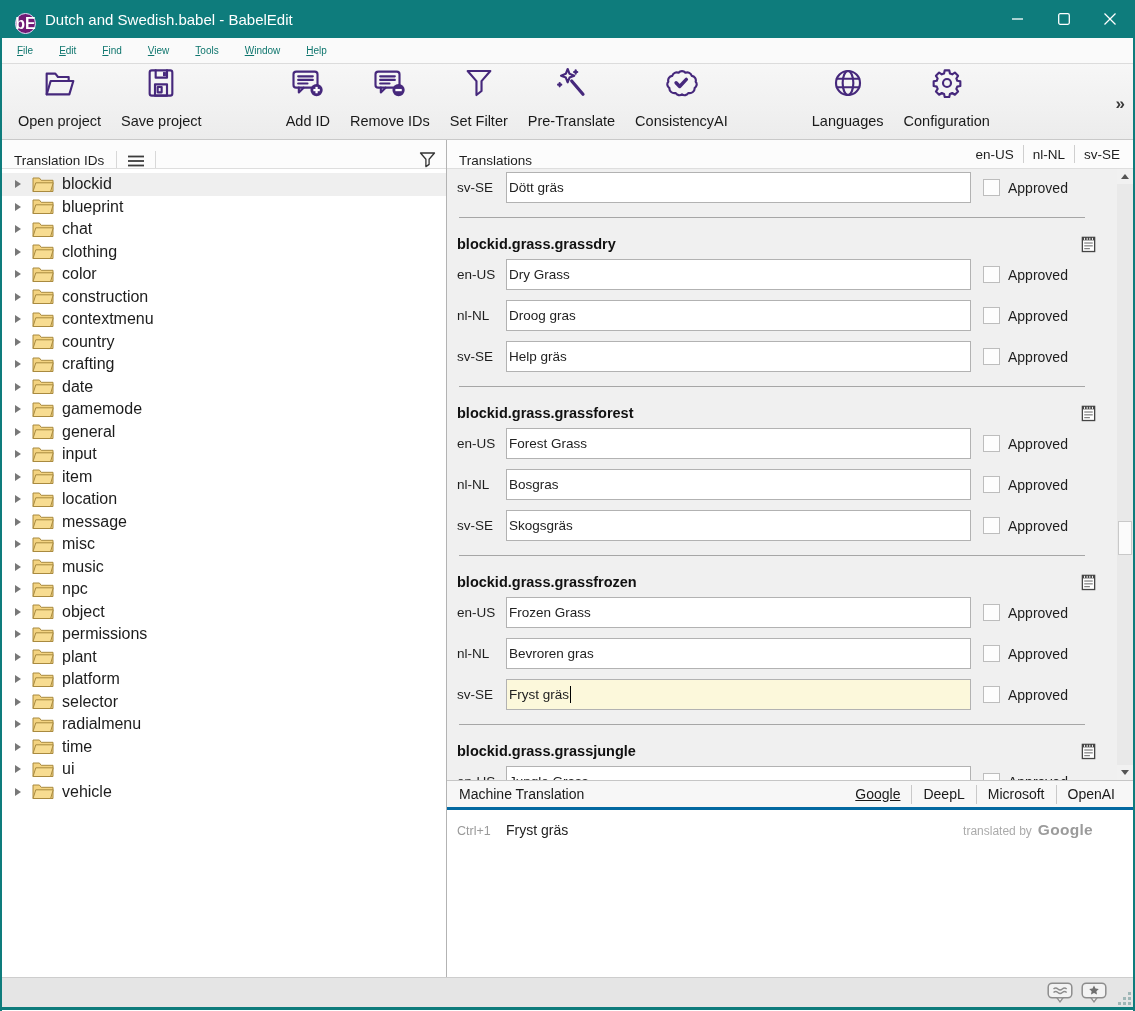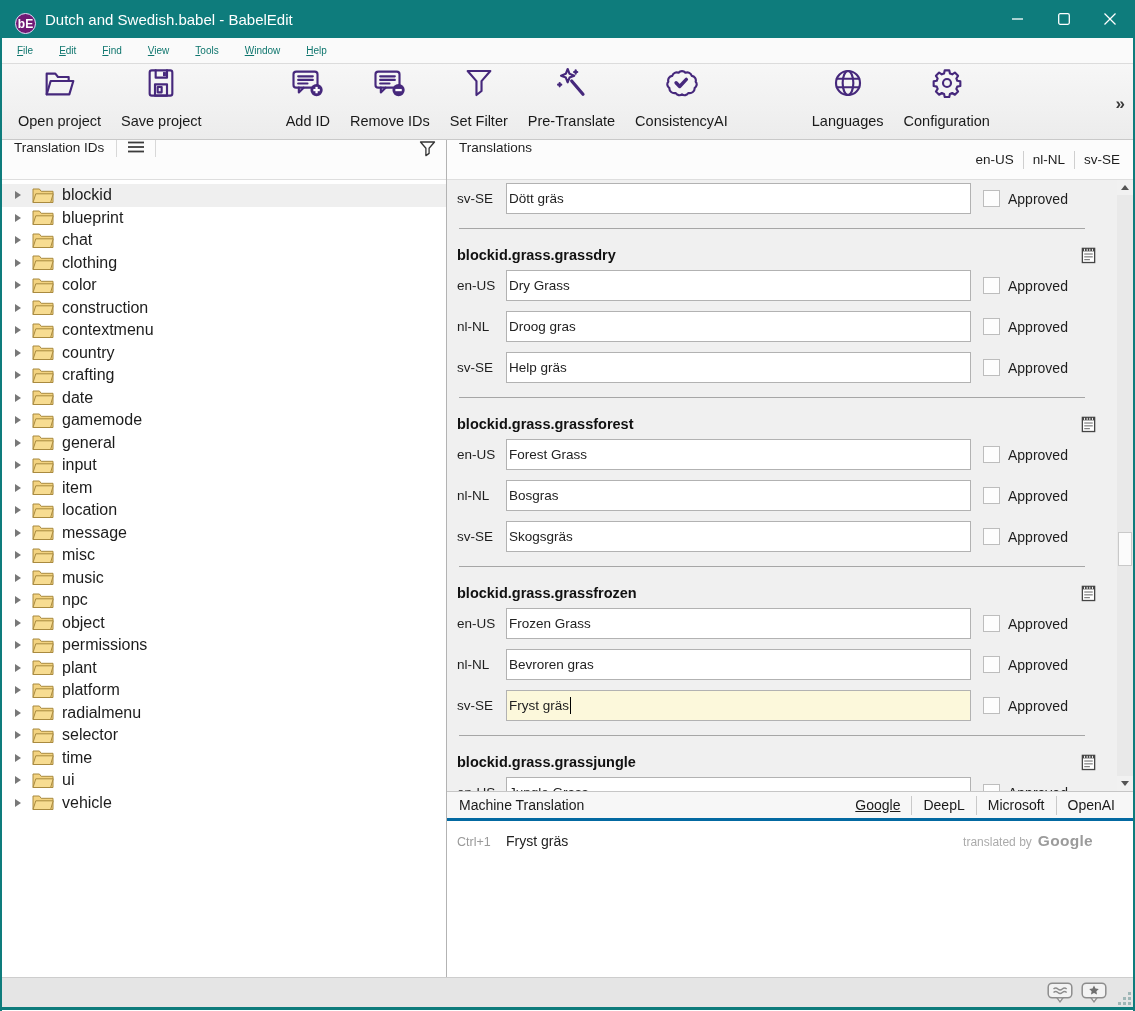--- a/index.html
+++ b/index.html
@@ -5,21 +5,21 @@
   * { margin:0; padding:0; box-sizing:border-box; }
   html,body { background:#2a2a2a; }
   body { font-family:"Liberation Sans","DejaVu Sans",sans-serif; color:#1b1b1b; }
   #window{
     position:relative; width:1135px; height:1011px; background:#fff; overflow:hidden;
     border-left:2px solid #0e7c7c; border-right:2px solid #0e7c7c;
   }
   
   .titlebar{ height:38px; background:#0e7c7c; display:flex; align-items:center; }
   .app-icon{ width:21px; height:21px; border-radius:50%; background:#701a75; color:#fff;
-    font-size:12px; font-weight:bold; display:flex; align-items:center; justify-content:center;
+    font-size:16px; font-weight:bold; display:flex; align-items:center; justify-content:center;
     margin:9px 9px 0 13px; border:1px solid #e8defa; }
   .win-title{ color:#fff; font-size:15px; flex:1; }
   .win-btn{ width:46px; height:38px; display:flex; align-items:center; justify-content:center; cursor:default; }
   .win-btn svg{ display:block; }
   
   .menubar{ height:26px; background:#fafafa; display:flex; align-items:center; padding-left:2px;
     border-bottom:1px solid #dcdcdc; }
   .menu-item{ display:inline-block; padding:3px 13px; font-size:10px; color:#0f766e; }
   .menu-item::first-letter{ text-decoration:underline; }
   
@@ -27,22 +27,22 @@
     display:flex; align-items:center; padding:0 6px; position:relative; }
   .tb-btn{ display:flex; flex-direction:column; align-items:center; justify-content:flex-end;
     padding:5px 10px 8px; height:70px; }
   .tb-btn.gap{ margin-left:64px; }
   .tb-icon{ height:38px; display:flex; align-items:flex-end; justify-content:center; }
   .tb-label{ font-size:14.5px; color:#1a1a1a; margin-top:14px; white-space:nowrap; }
   .tb-overflow{ position:absolute; right:8px; top:30px; font-size:17px; font-weight:bold; color:#3a3a3a; }
   
   .content{ display:flex; height:837px; }
   .left-panel{ width:445px; background:#fff; border-right:1px solid #b3b3b3; display:flex; flex-direction:column; }
-  .panel-header{ height:40px; background:#fcfcfc; border-bottom:1px solid #dedede;
-    display:flex; align-items:flex-start; font-size:13.5px; color:#1e1e1e; flex:none; }
+  .panel-header{ height:29px; background:#fcfcfc; border-bottom:1px solid #dedede;
+    display:flex; align-items:flex-end; font-size:13.5px; color:#1e1e1e; flex:none; }
   .ph-title{ padding:0 12px; }
   .ph-sep{ width:1px; height:17px; background:#d8d8d8; }
   .hamburger{ padding:0 10px; display:flex; }
   .ph-spacer{ flex:1; }
   .ph-filter{ padding:0 10px; display:flex; }
   .tree{ flex:1; overflow:hidden; padding-top:4px; }
   .tree-row{ height:22.5px; display:flex; align-items:center; padding-left:13px; font-size:16px; color:#1c1c1c; }
   .tree-row.selected{ background:#efefef; }
   .tri{ width:0; height:0; border-left:6px solid #787878; border-top:4.5px solid transparent;
     border-bottom:4.5px solid transparent; margin-right:11px; }
@@ -491,31 +491,31 @@
             <span>platform</span>
           </div>
           <div class="tree-row">
             <span class="tri"></span>
             <span class="folder-ico">
               <svg width="22" height="17" viewBox="0 0 22 17">
                 <path d="M1 15.5 V2 h6.4 l1.8 2.3 H21 V15.5 z" fill="#f3d381" stroke="#a98a3f"></path>
                 <path d="M1 15.5 L3.8 6.8 h17.4 L18.6 15.5 z" fill="#f7dc91" stroke="#a98a3f"></path>
               </svg>
             </span>
+            <span>selector</span>
+          </div>
+          <div class="tree-row">
+            <span class="tri"></span>
+            <span class="folder-ico">
+              <svg width="22" height="17" viewBox="0 0 22 17">
+                <path d="M1 15.5 V2 h6.4 l1.8 2.3 H21 V15.5 z" fill="#f3d381" stroke="#a98a3f"></path>
+                <path d="M1 15.5 L3.8 6.8 h17.4 L18.6 15.5 z" fill="#f7dc91" stroke="#a98a3f"></path>
+              </svg>
+            </span>
             <span>radialmenu</span>
-          </div>
-          <div class="tree-row">
-            <span class="tri"></span>
-            <span class="folder-ico">
-              <svg width="22" height="17" viewBox="0 0 22 17">
-                <path d="M1 15.5 V2 h6.4 l1.8 2.3 H21 V15.5 z" fill="#f3d381" stroke="#a98a3f"></path>
-                <path d="M1 15.5 L3.8 6.8 h17.4 L18.6 15.5 z" fill="#f7dc91" stroke="#a98a3f"></path>
-              </svg>
-            </span>
-            <span>selector</span>
           </div>
           <div class="tree-row">
             <span class="tri"></span>
             <span class="folder-ico">
               <svg width="22" height="17" viewBox="0 0 22 17">
                 <path d="M1 15.5 V2 h6.4 l1.8 2.3 H21 V15.5 z" fill="#f3d381" stroke="#a98a3f"></path>
                 <path d="M1 15.5 L3.8 6.8 h17.4 L18.6 15.5 z" fill="#f7dc91" stroke="#a98a3f"></path>
               </svg>
             </span>
             <span>time</span>

